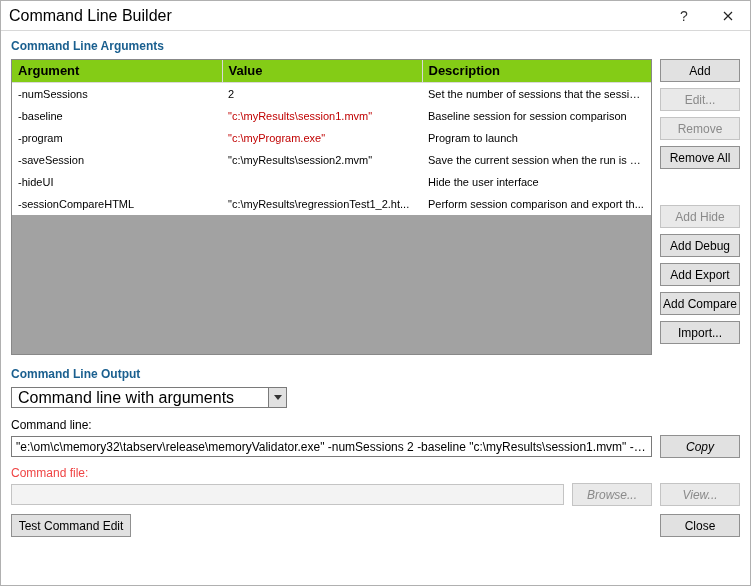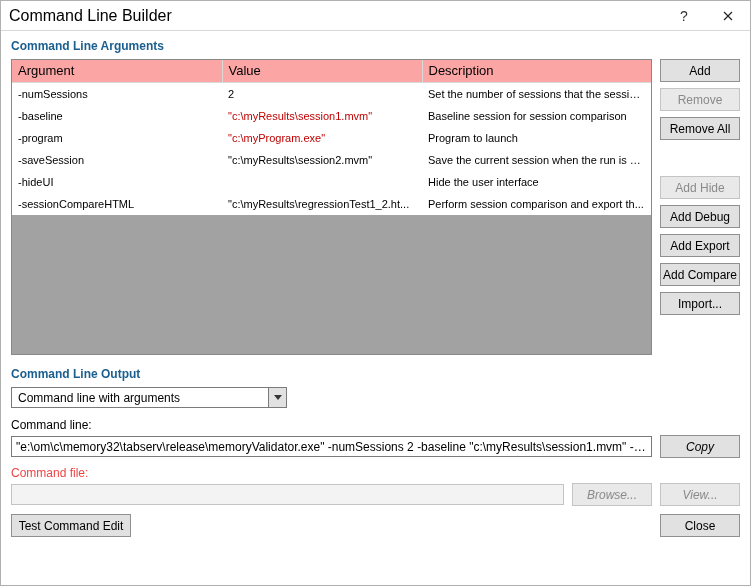--- a/index.html
+++ b/index.html
@@ -55,23 +55,23 @@
     overflow: hidden;
   }
   table.args {
     width: 100%;
     border-collapse: collapse;
     background: #fff;
     table-layout: fixed;
   }
   table.args thead th {
     text-align: left;
-    font-weight: 400;
+    font-weight: 700;
     font-size: 13px;
-    background: #fca5a5;
+    background: #84cc16;
     border-right: 1px solid #d9d9d9;
     border-bottom: 1px solid #d9d9d9;
     padding: 3px 6px 4px 6px;
     white-space: nowrap;
   }
   table.args thead th:last-child { border-right: none; }
   table.args tbody td {
     padding: 3px 6px;
     white-space: nowrap;
     overflow: hidden;
@@ -102,21 +102,21 @@
     background: #e9e9e9;
   }
   .gap { height: 24px; }
   .output-section { margin-top: 10px; }
   .dropdown-row { margin: 6px 0 10px 0; }
   .select {
     height: 21px; width: 276px;
     border: 1px solid #7a7a7a;
     display: inline-flex; align-items: stretch;
   }
-  .select .sel-val { flex:1; padding: 2px 6px; font-size:12px; display:flex; align-items:center; }
+  .select .sel-val { flex:1; padding: 2px 6px; font-size:16px; display:flex; align-items:center; }
   .select .sel-btn {
     width: 18px;
     border-left: 1px solid #7a7a7a;
     background: #e1e1e1;
     display:flex; align-items:center; justify-content:center;
   }
   .label { font-size:12px; margin: 4px 0 3px 0; }
   .label.disabled { color:#ef4444; }
   .text-row { display:flex; gap:8px; align-items:center; margin-bottom: 8px; }
   .text-row input[type=text] {
@@ -198,20 +198,21 @@
               <tr>
                 <td>-sessionCompareHTML</td>
                 <td>"c:\myResults\regressionTest1_2.ht...</td>
                 <td>Perform session comparison and export th...</td>
               </tr>
             </tbody>
         </table>
       </div>
       <div class="btn-col">
         <div class="btn">Add</div>
+        <div class="btn disabled">Edit...</div>
         <div class="btn disabled">Remove</div>
         <div class="btn">Remove All</div>
         <div class="gap"></div>
         <div class="btn disabled">Add Hide</div>
         <div class="btn">Add Debug</div>
         <div class="btn">Add Export</div>
         <div class="btn">Add Compare</div>
         <div class="btn">Import...</div>
       </div>
     </div>

